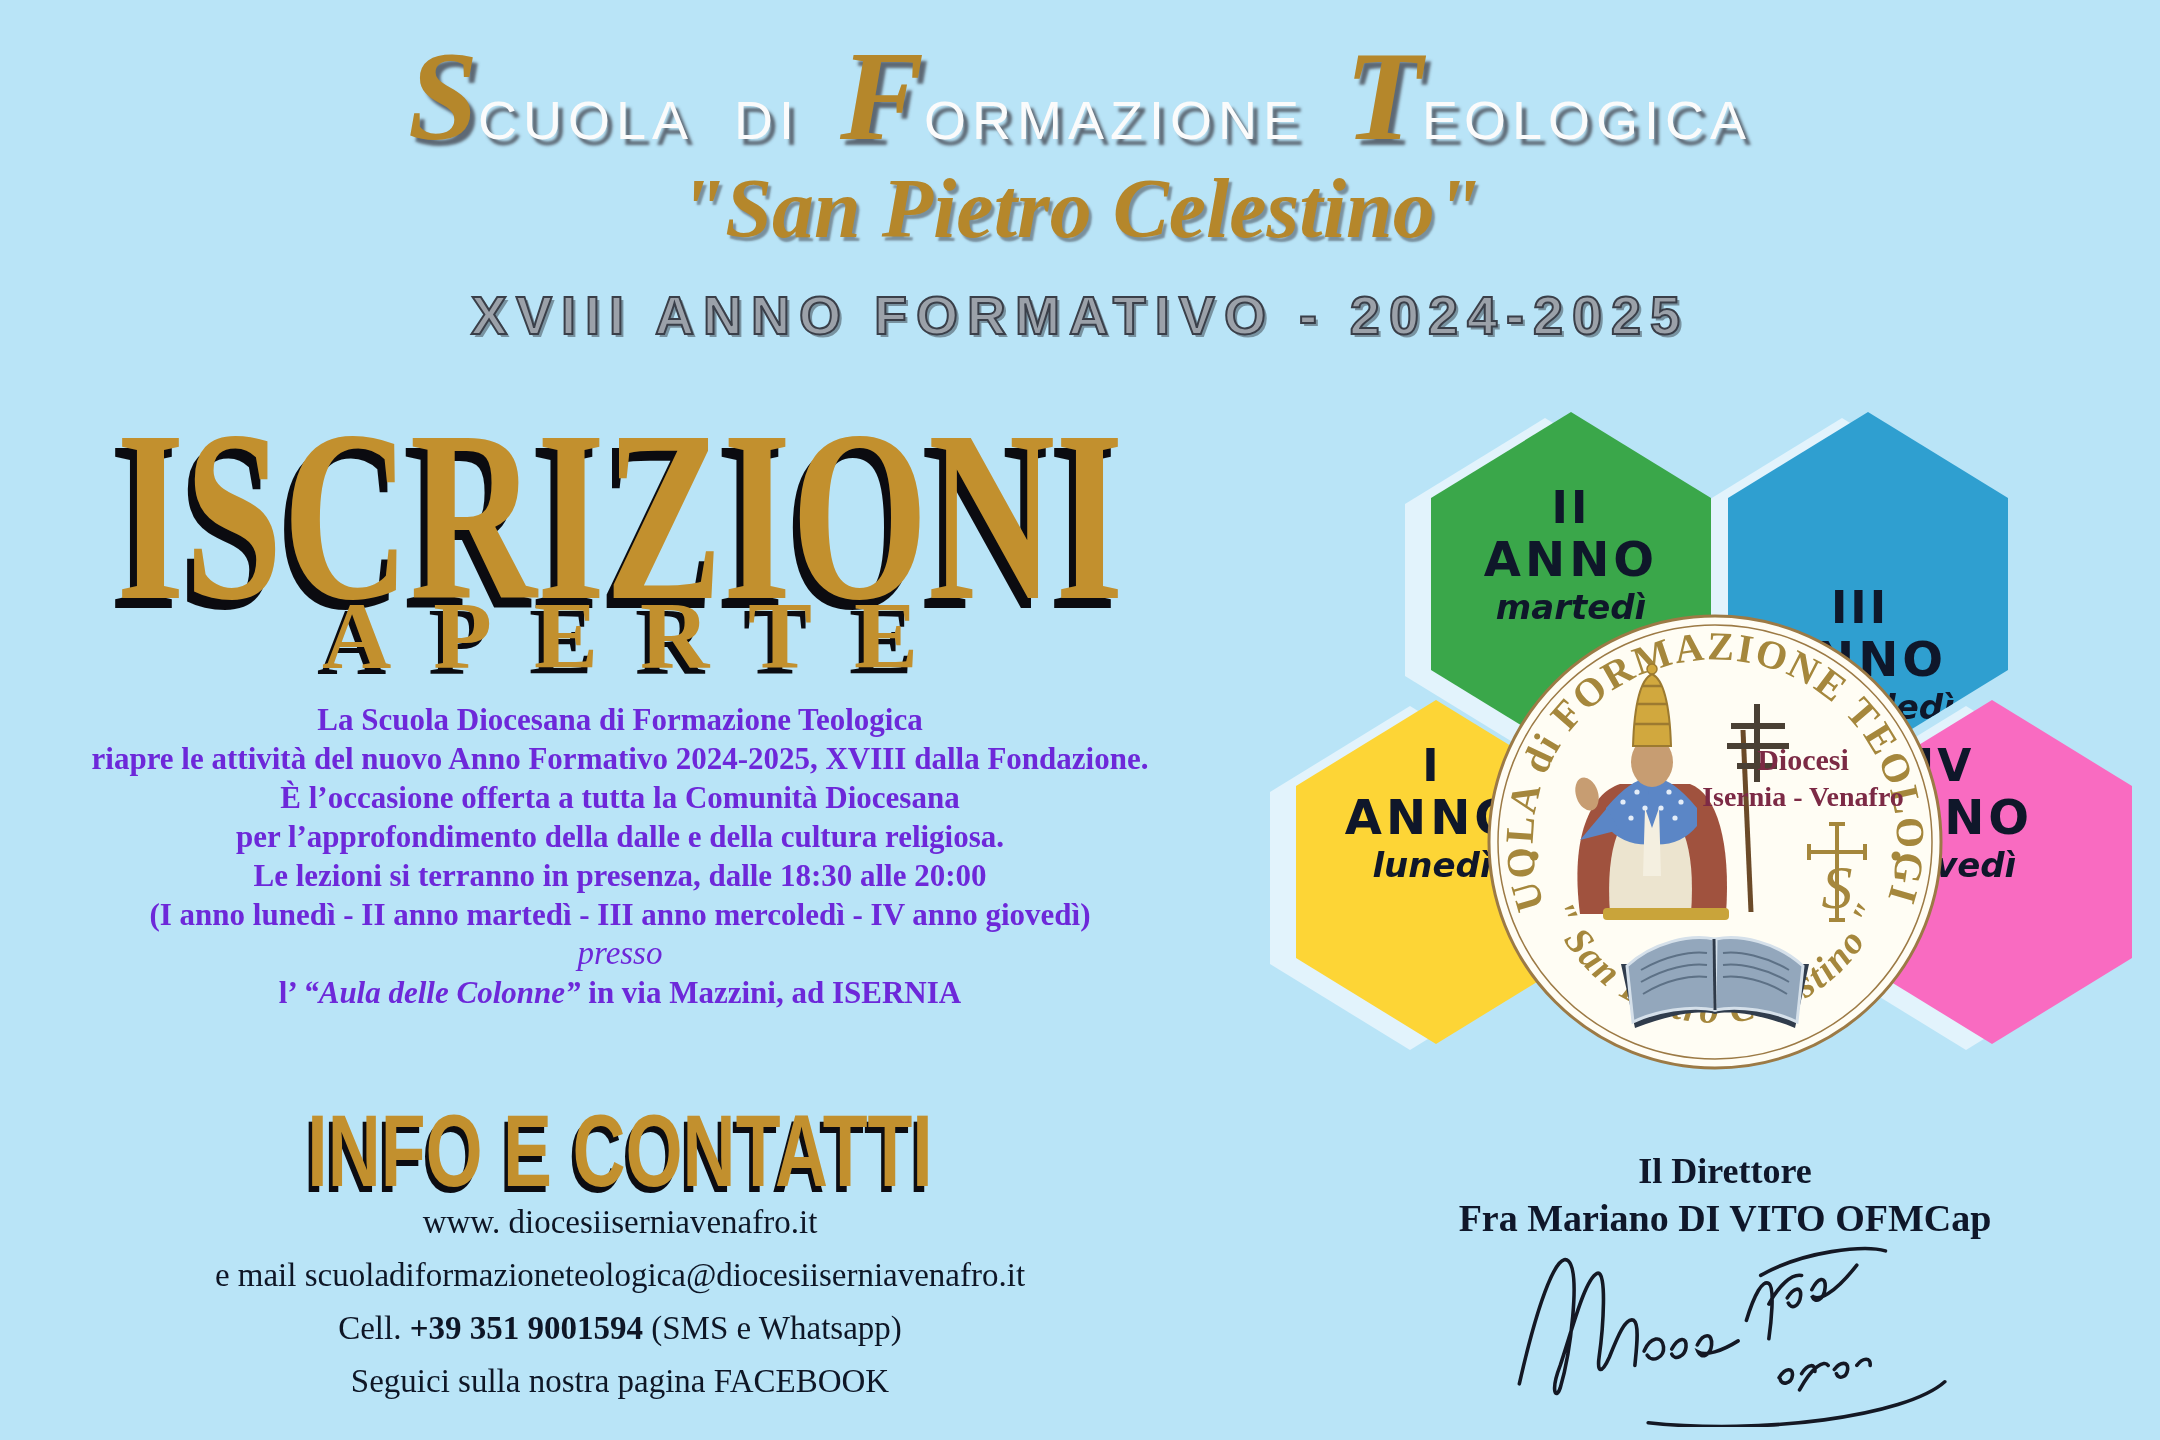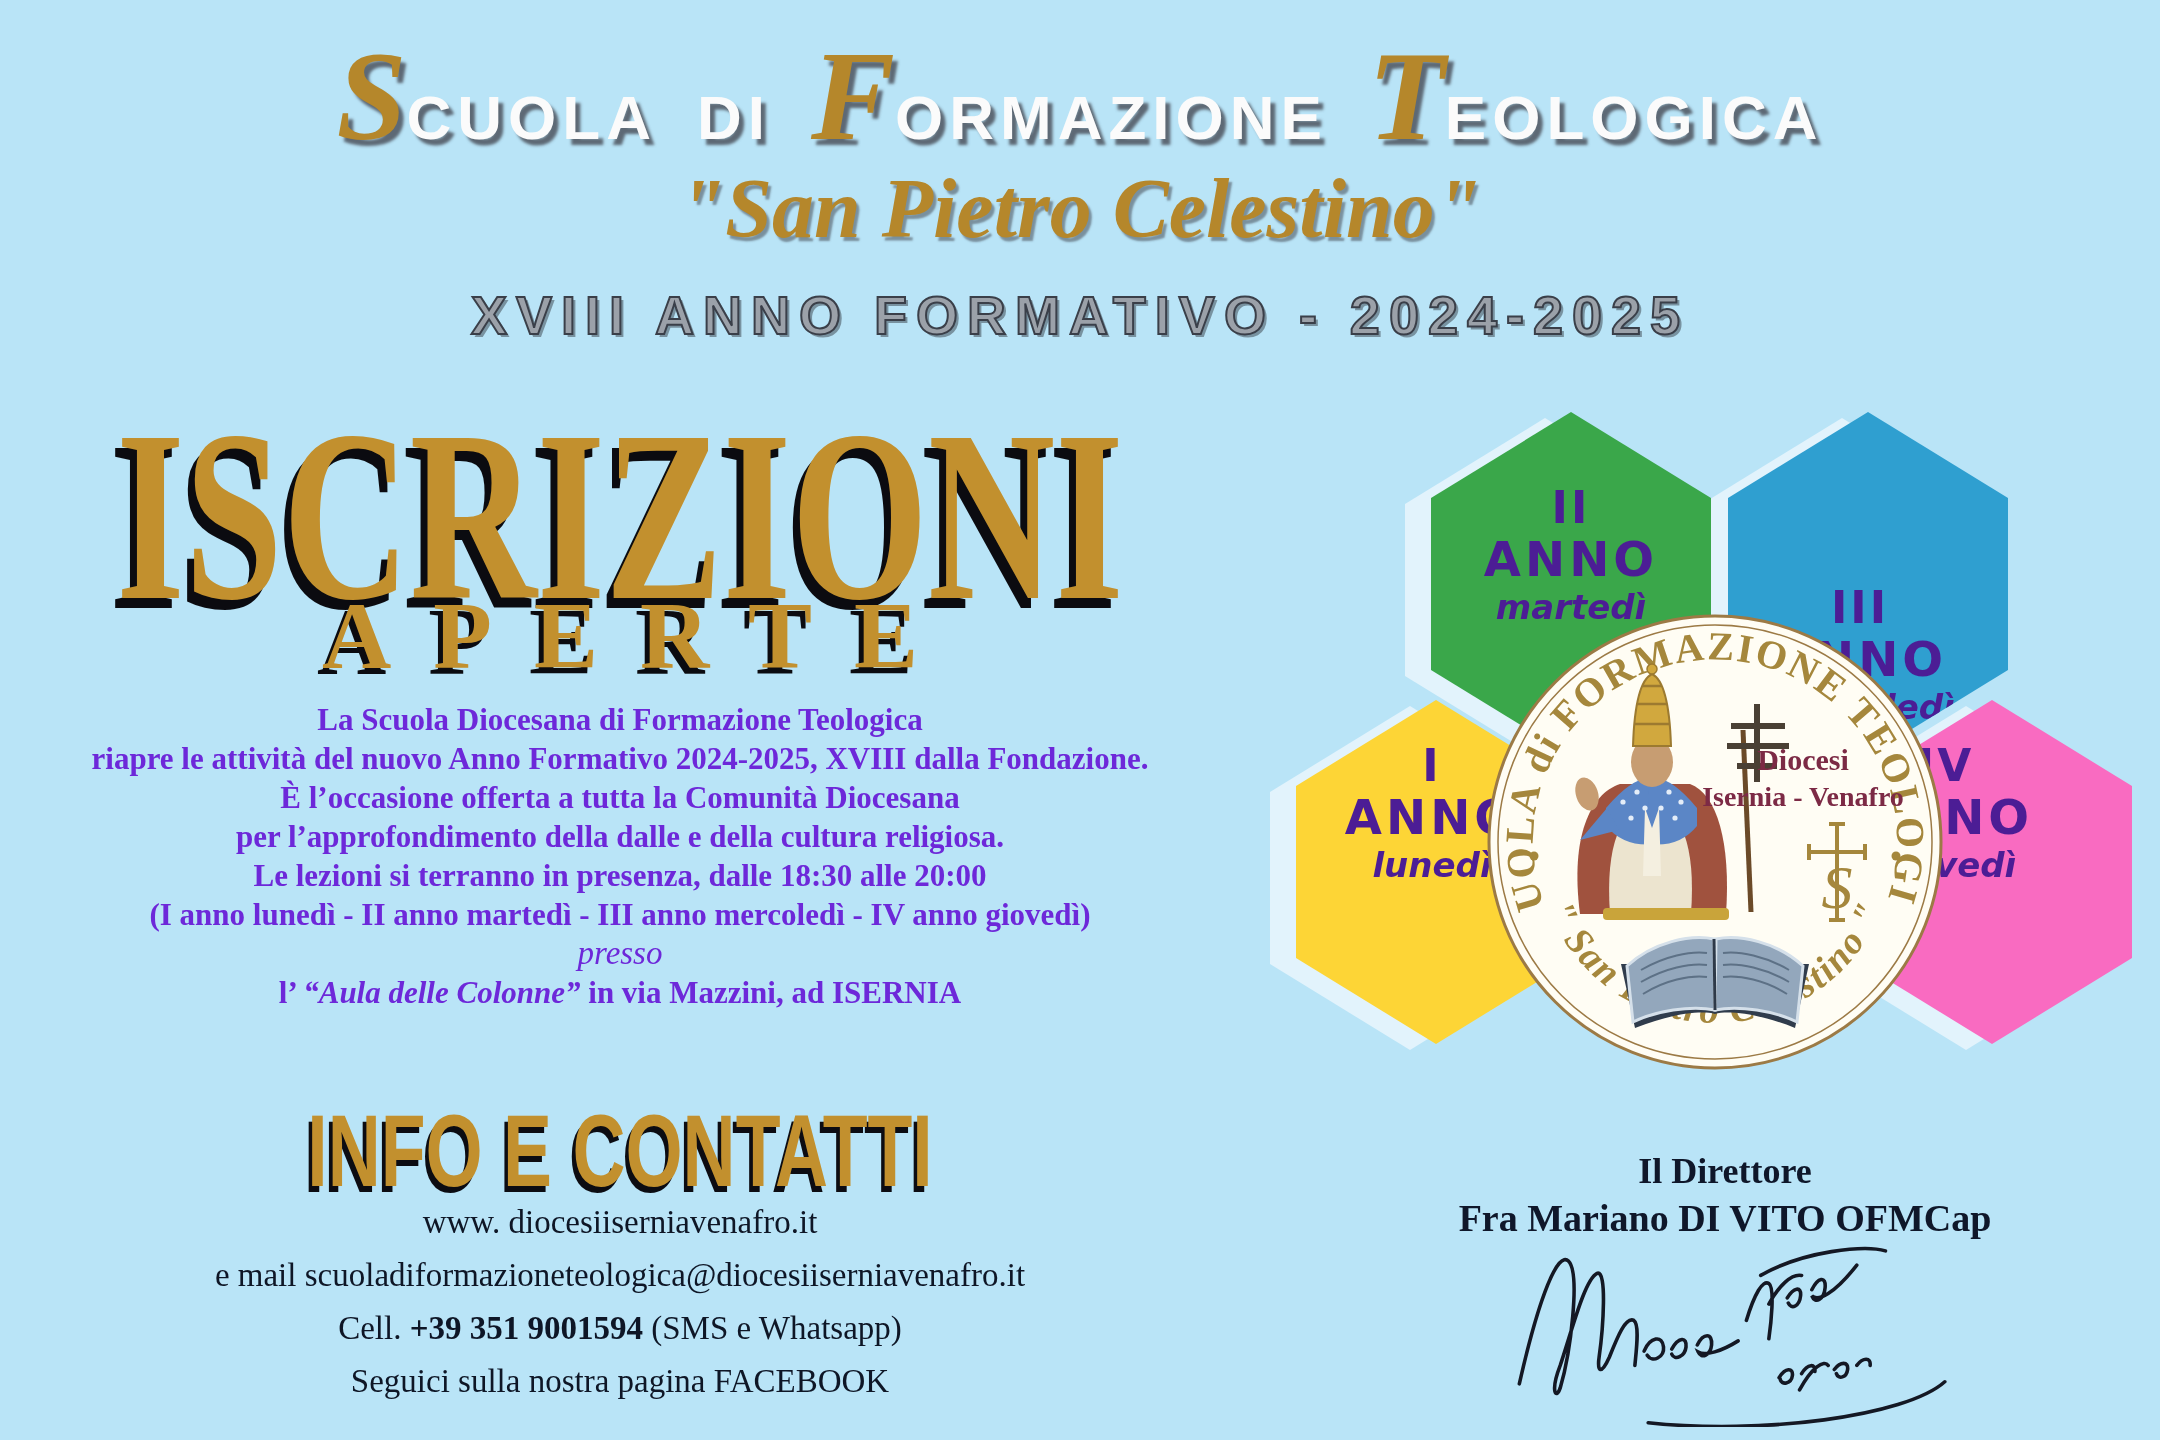--- a/index.html
+++ b/index.html
@@ -13,22 +13,22 @@
     position:absolute; top:34px; left:0; width:100%;
     text-align:center; white-space:nowrap;
   }
   .tw{display:inline-flex; align-items:baseline; margin:0 18px;}
   .ini{
     font-family:"Liberation Serif", serif; font-weight:bold; font-style:italic;
     font-size:126px; color:#b5872b; line-height:1;
     text-shadow:5px 6px 3px rgba(70,74,84,.8);
   }
   .sc{
-    font-family:"Liberation Sans", sans-serif; font-weight:bold;
-    font-size:62px; letter-spacing:6px; color:#fbfbfb; line-height:1;
+    font-family:"Liberation Sans", sans-serif; font-weight:normal;
+    font-size:54px; letter-spacing:6px; color:#fbfbfb; line-height:1;
     text-shadow:5px 6px 3px rgba(70,74,84,.8);
   }
   .subtitle{
     position:absolute; top:160px; left:0; width:100%; text-align:center;
     font-family:"Liberation Serif", serif; font-weight:bold; font-style:italic;
     font-size:84px; color:#b5872b;
     text-shadow:3px 4px 2px rgba(70,74,84,.55);
   }
   .year-line{
     position:absolute; top:284px; left:0; width:100%; text-align:center;
@@ -75,21 +75,21 @@
   .contacts .bold{font-weight:bold;}
   
   .hex,.hex-echo{
     position:absolute; width:280px; height:344px;
     clip-path:polygon(50% 0,100% 25%,100% 75%,50% 100%,0 75%,0 25%);
   }
   .hex-echo{background:#e2f3fc; z-index:1;}
   .hex{display:flex; align-items:center; justify-content:center;}
   .hex-y,.hex-p{z-index:2;}
   .hex-g,.hex-b{z-index:3;}
-  .hex-inner{text-align:center; color:#4c1d95; font-family:"DejaVu Sans", sans-serif;}
+  .hex-inner{text-align:center; color:#0f172a; font-family:"DejaVu Sans", sans-serif;}
   .hex-roman{font-weight:bold; font-size:44px; line-height:48px; letter-spacing:3px;}
   .hex-anno{font-weight:bold; font-size:48px; line-height:54px; letter-spacing:4px;}
   .hex-day{font-weight:bold; font-style:italic; font-size:34px; line-height:42px;}
   .hex-g{left:1431px; top:412px;}
   .hex-b{left:1728px; top:412px;}
   .hex-y{left:1296px; top:700px;}
   .hex-p{left:1852px; top:700px;}
   .echo-g{left:1405px; top:418px;}
   .echo-b{left:1702px; top:418px;}
   .echo-y{left:1270px; top:706px;}

